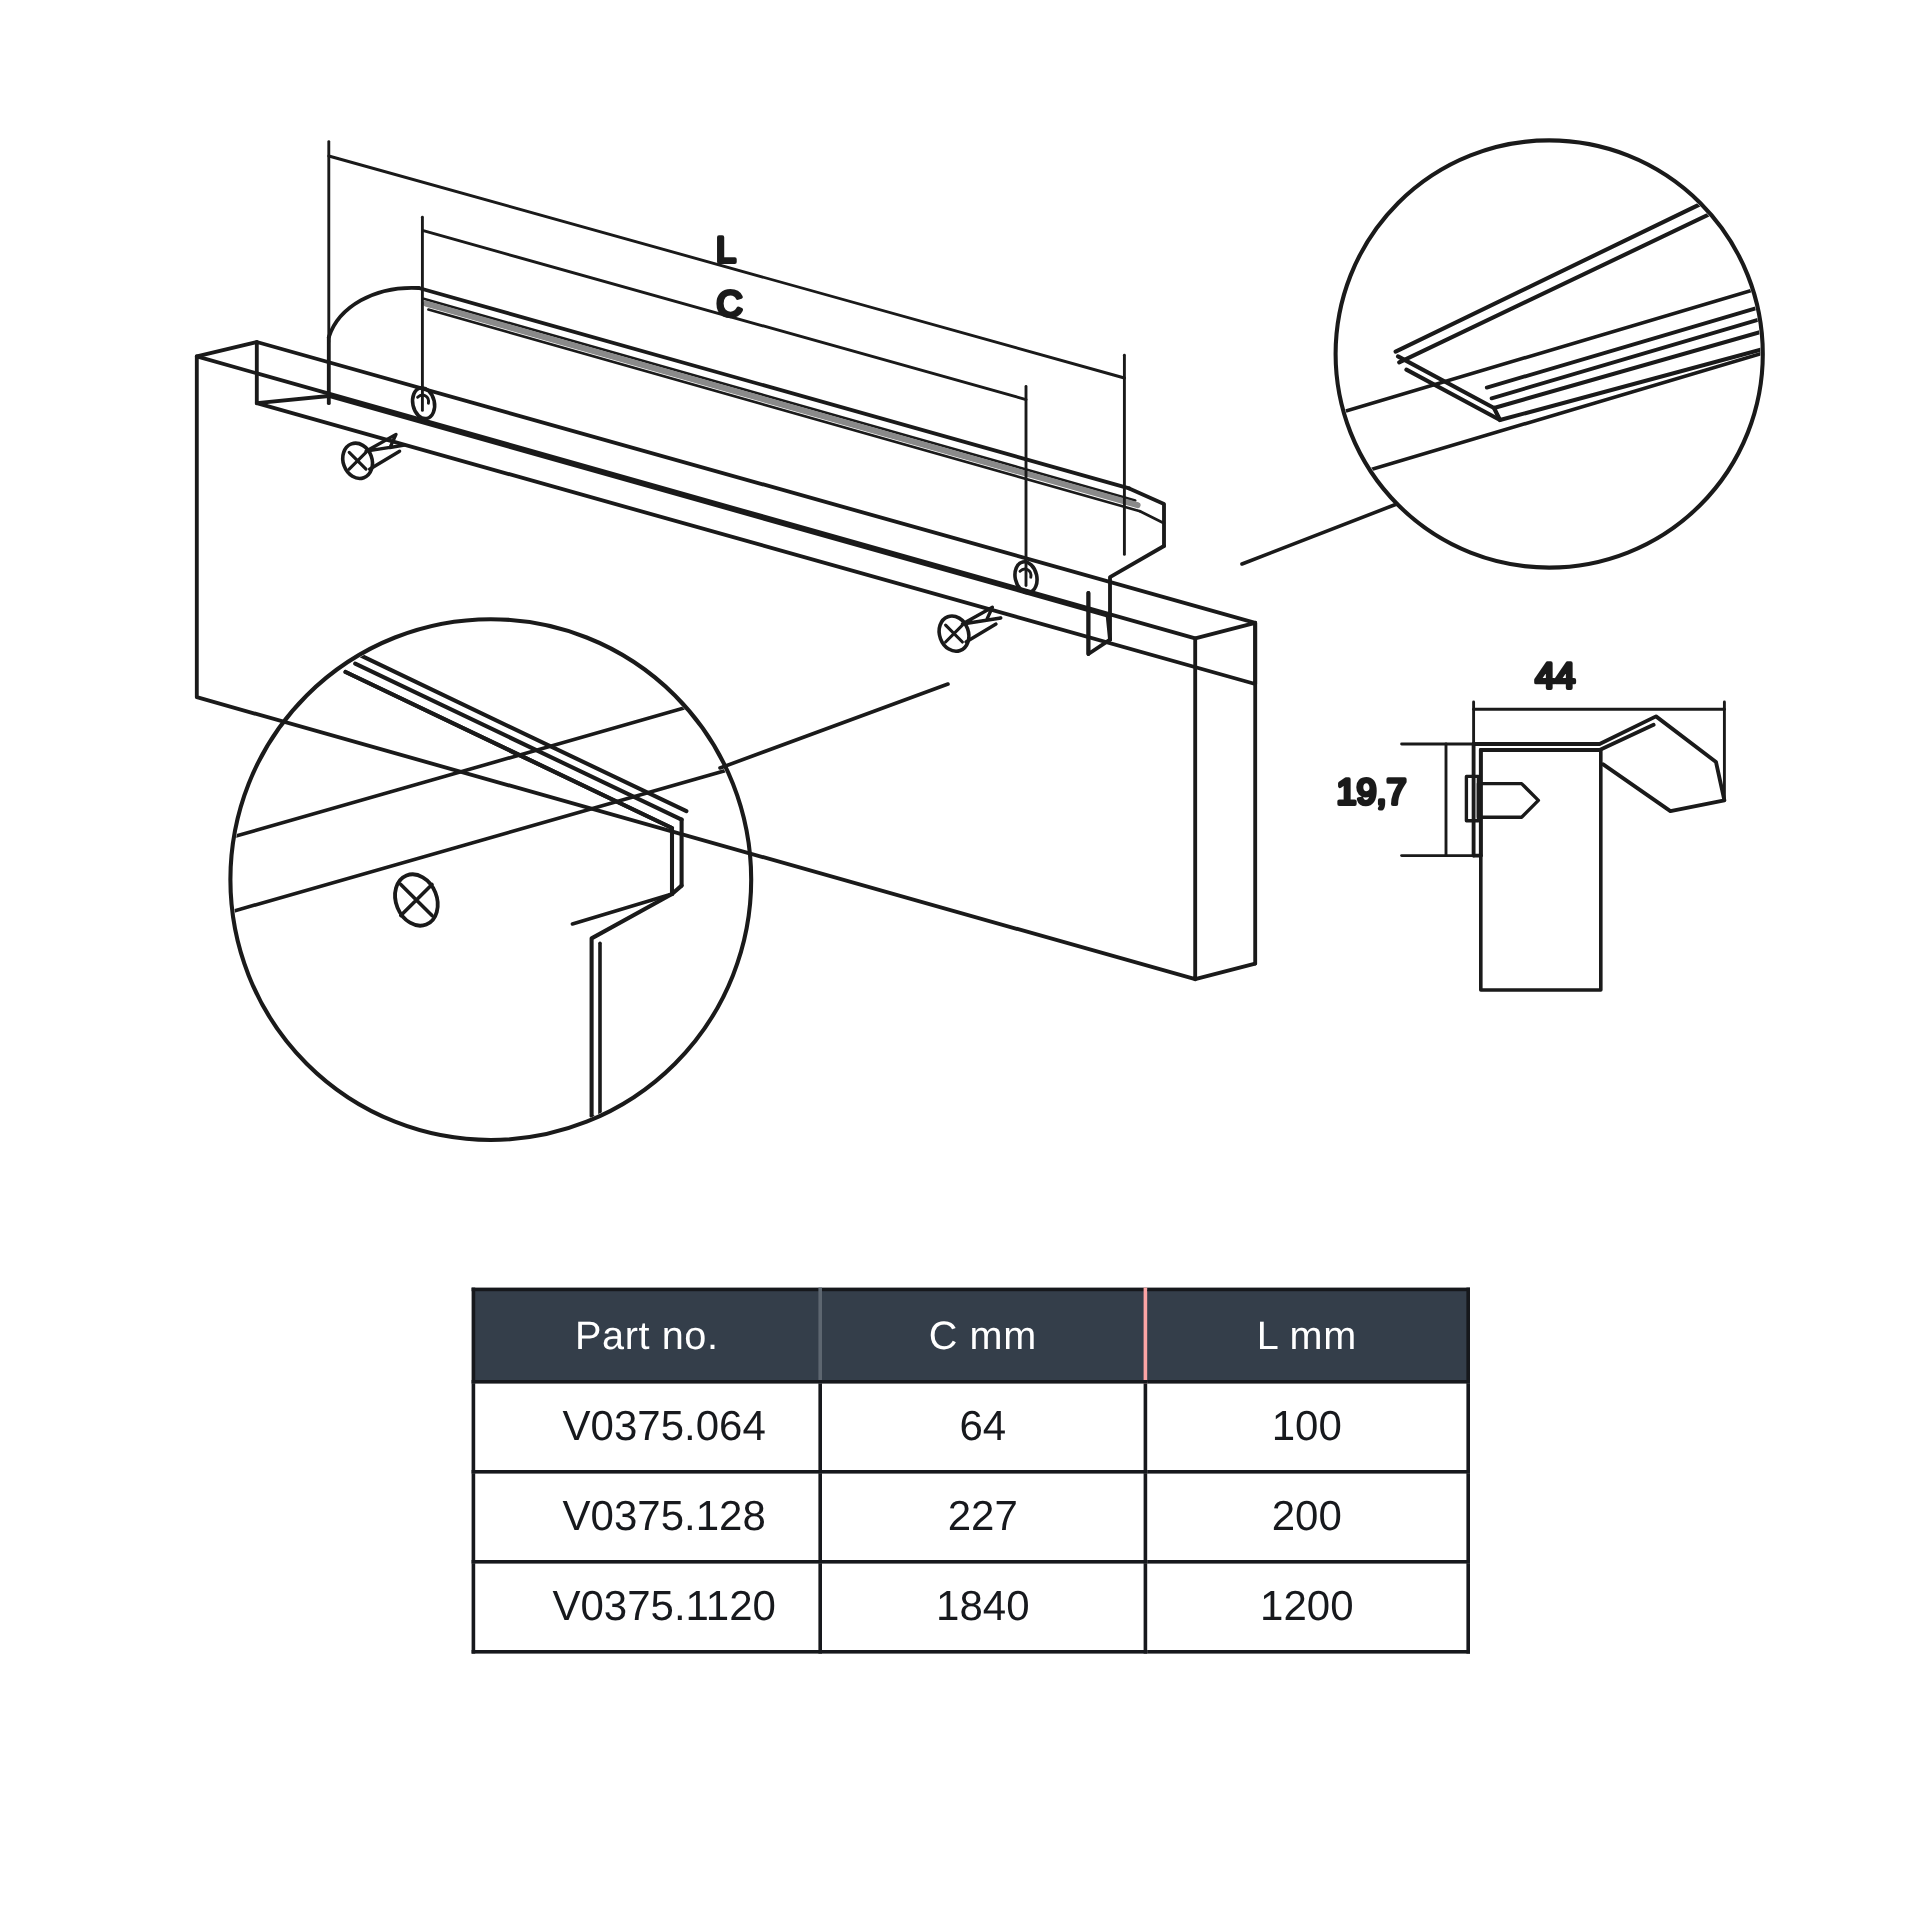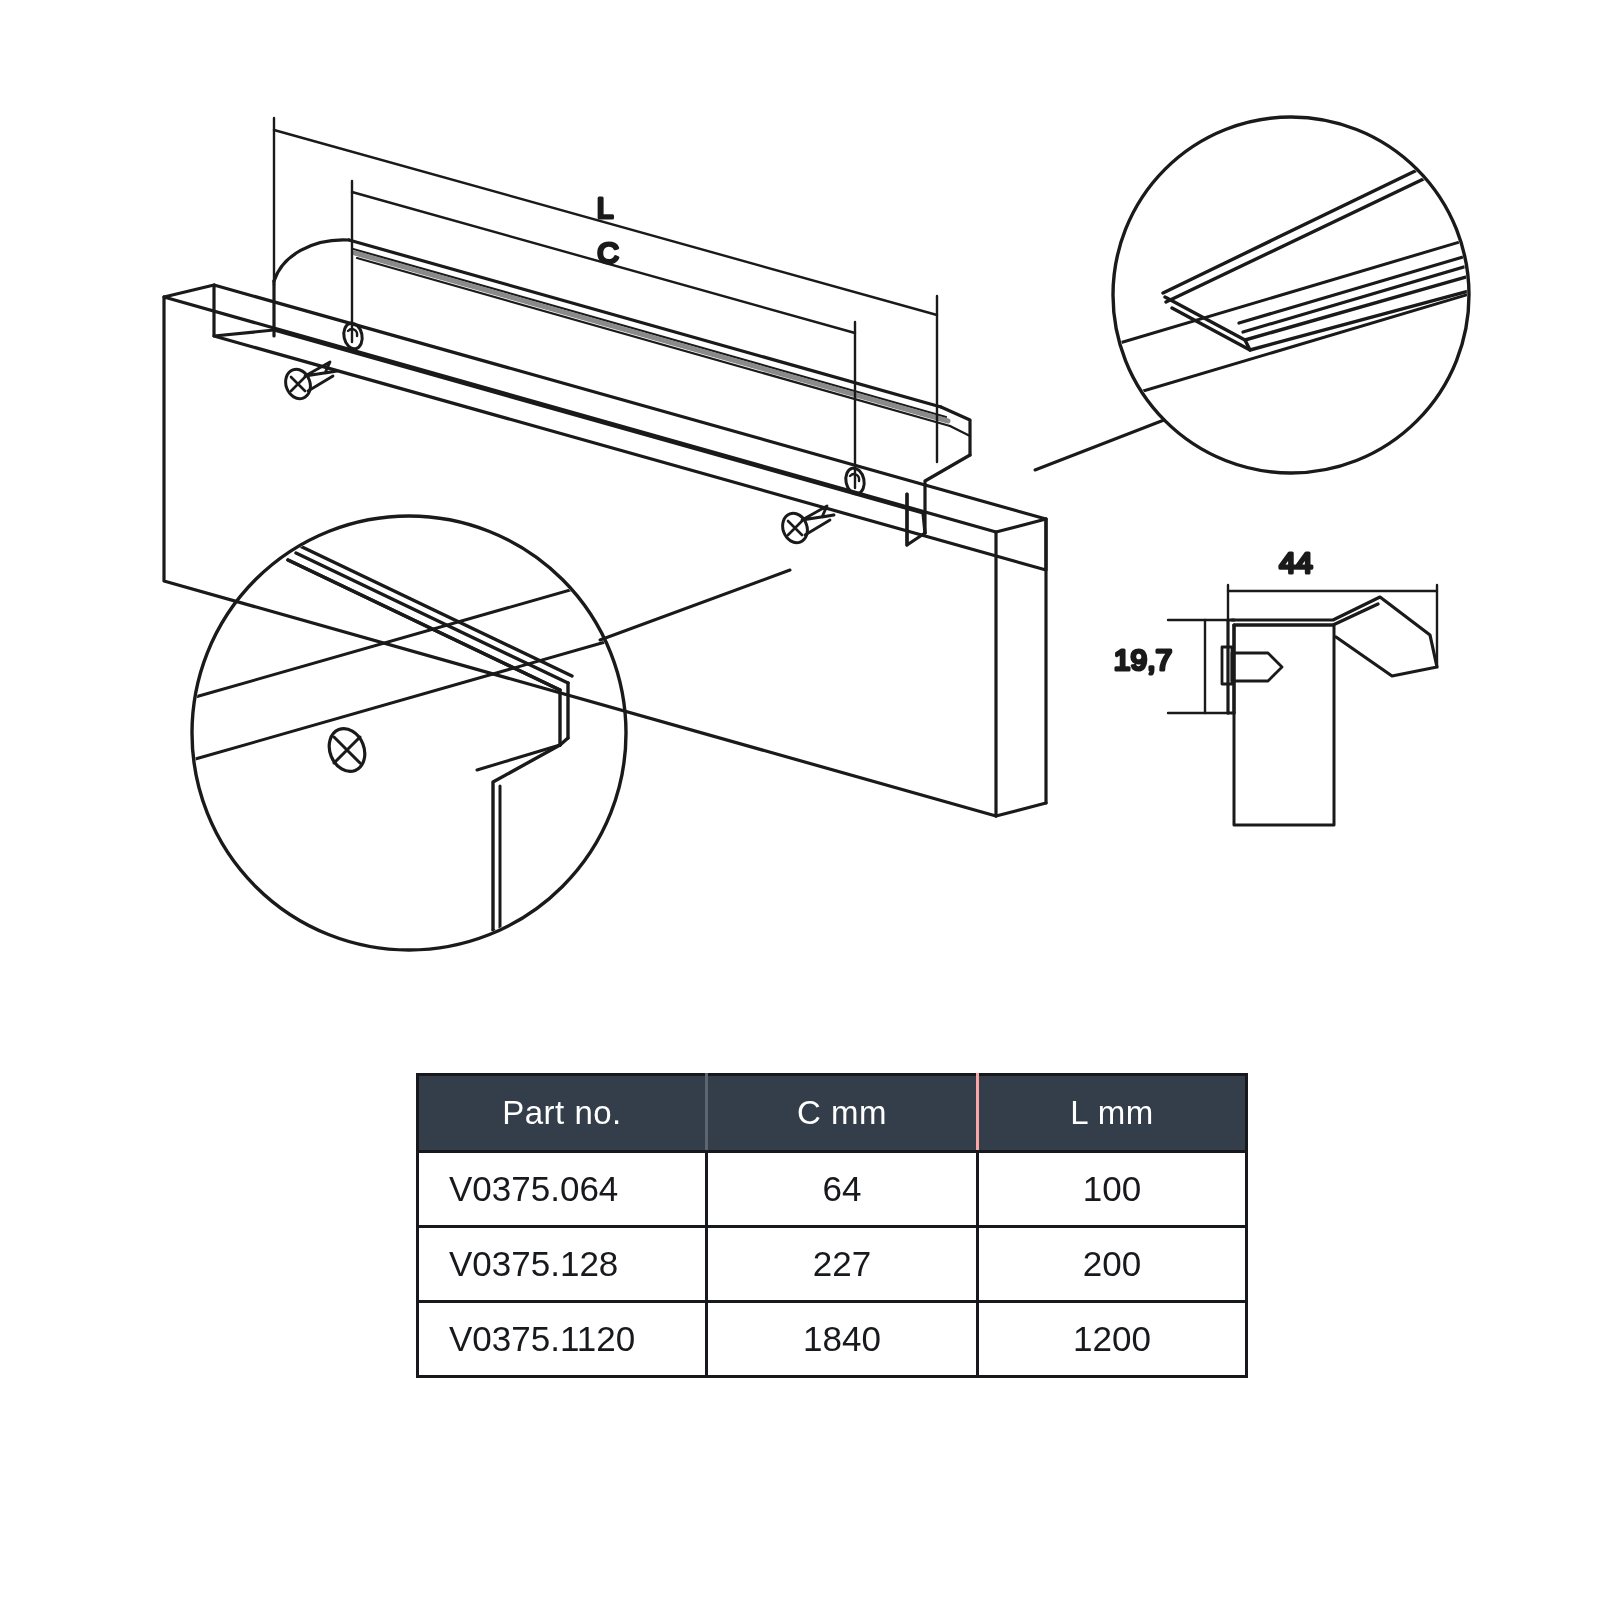--- a/index.html
+++ b/index.html
@@ -29,21 +29,21 @@
   }
   .dim-label {
     font-family: "Liberation Sans", sans-serif;
     font-size: 30px;
     fill: #1a1a1a;
     text-anchor: middle;
   }
   
   .spec-table-wrap {
     position: absolute;
-    left: 416px;
+    left: 393px;
     top: 1073px;
     width: 829px;
   }
   table.spec {
     border-collapse: collapse;
     width: 829px;
     table-layout: fixed;
   }
   table.spec th, table.spec td {
     border: 3px solid #16181c;
@@ -61,21 +61,21 @@
   }
   table.spec thead th.col-part { border-right: 3px solid #5d6670; }
   table.spec thead th.col-c { border-right: 3px solid #fca5a5; }
   table.spec tbody td {
     height: 70px;
     font-size: 35px;
     color: #17191d;
     background: #ffffff;
   }
   table.spec tbody td.cell-part {
-    text-align: left;
+    text-align: center;
     padding-left: 30px;
   }
   .col-w-part { width: 289px; }
   .col-w-c { width: 271px; }
   .col-w-l { width: 269px; }
 
   
   .footnotes {
     position: absolute;
     left: 396px;

